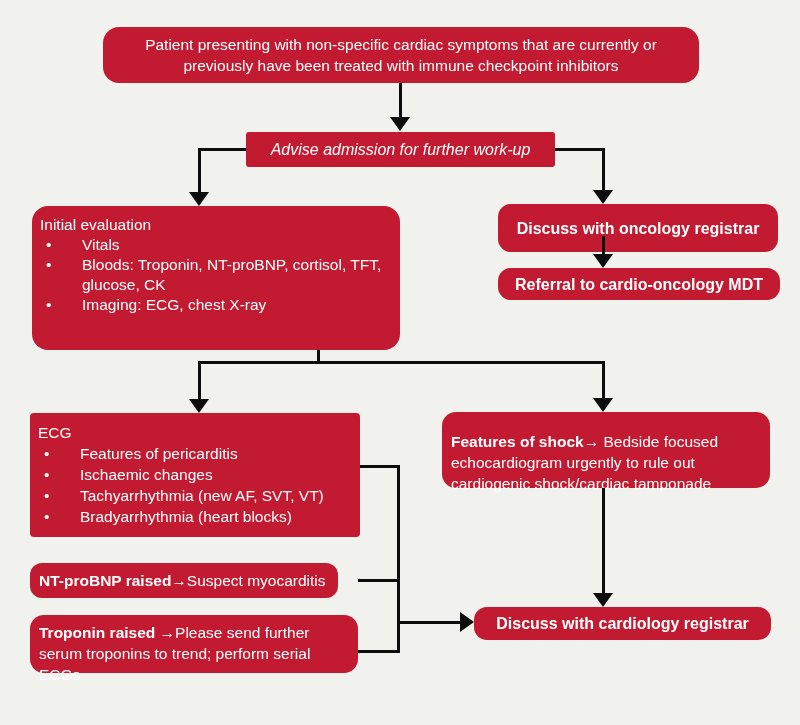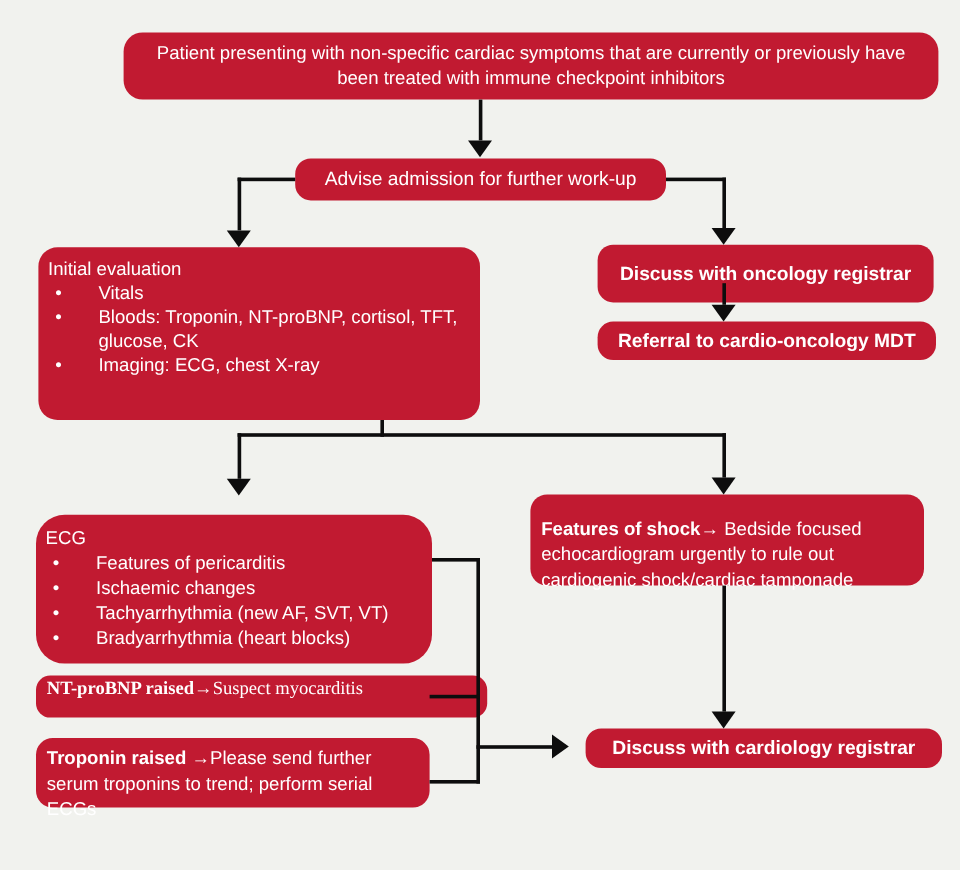--- a/index.html
+++ b/index.html
@@ -55,69 +55,69 @@
     border-top: 10px solid transparent;
     border-bottom: 10px solid transparent;
     border-left: 14px solid var(--line-color);
   }
 </style>
 </head>
 <body>
 
 <div class="canvas">
 
-  <div class="box center" style="left:103px; top:27px; width:679px; height:56px; border-radius:16px; padding:0 10px;">
+  <div class="box center" style="left:103px; top:27px; width:596px; height:56px; border-radius:16px; padding:0 10px;">
     <span>Patient presenting with non-specific cardiac symptoms that are currently or previously have been treated with immune checkpoint inhibitors</span>
   </div>
 
-  <div class="box center" style="left:246px; top:132px; width:309px; height:35px; border-radius:13px; font-size:16px;">
+  <div class="box center" style="left:246px; top:132px; width:309px; height:35px; border-radius:3px; font-size:16px;font-style:italic;">
     <span>Advise admission for further work-up</span>
   </div>
 
   <div class="box" style="left:32px; top:206px; width:368px; height:144px; border-radius:16px; padding:9px 12px 8px 8px; line-height:20px;">
     <div class="box-title">Initial evaluation</div>
     <ul class="bullets">
       <li>Vitals</li>
       <li>Bloods: Troponin, NT-proBNP, cortisol, TFT, glucose, CK</li>
       <li>Imaging: ECG, chest X-ray</li>
     </ul>
   </div>
 
   <div class="box center bold" style="left:498px; top:204px; width:280px; height:48px; border-radius:13px; font-size:16px;">
     <span>Discuss with oncology registrar</span>
   </div>
 
   <div class="box center bold" style="left:498px; top:268px; width:282px; height:32px; border-radius:13px; font-size:16px;">
     <span>Referral to cardio-oncology MDT</span>
   </div>
 
-  <div class="box" style="left:30px; top:413px; width:330px; height:124px; border-radius:24px; padding:9px 10px 9px 8px;margin-top:16px;">
+  <div class="box" style="left:30px; top:413px; width:330px; height:124px; border-radius:4px; padding:9px 10px 9px 8px;">
     <div class="box-title">ECG</div>
     <ul class="bullets">
       <li>Features of pericarditis</li>
       <li>Ischaemic changes</li>
       <li>Tachyarrhythmia (new AF, SVT, VT)</li>
       <li>Bradyarrhythmia (heart blocks)</li>
     </ul>
   </div>
 
   <div class="box" style="left:442px; top:412px; width:328px; height:76px; border-radius:14px; padding:19px 12px 7px 9px;">
     <span class="b">Features of shock</span><span>→ Bedside focused echocardiogram urgently to rule out cardiogenic shock/cardiac tamponade</span>
   </div>
 
-  <div class="box nowrap" style="left:30px; top:563px; width:376px; height:35px; border-radius:12px; padding:0 8px 0 9px; display:flex; font-family:Liberation Serif, serif;">
+  <div class="box nowrap" style="left:30px; top:563px; width:308px; height:35px; border-radius:12px; padding:0 8px 0 9px; display:flex; align-items:center;">
     <span class="b">NT-proBNP raised</span>
       <span>→Suspect myocarditis</span>
   </div>
 
   <div class="box" style="left:30px; top:615px; width:328px; height:58px; border-radius:14px; padding:7px 12px 7px 9px;">
     <span class="b">Troponin raised</span><span> →Please send further serum troponins to trend; perform serial ECGs</span>
   </div>
 
-  <div class="box center bold" style="left:488px; top:607px; width:297px; height:33px; border-radius:13px; font-size:16px;">
+  <div class="box center bold" style="left:474px; top:607px; width:297px; height:33px; border-radius:13px; font-size:16px;">
     <span>Discuss with cardiology registrar</span>
   </div>
 
   <div class="line" style="left:399px; top:83px; width:3px; height:34px;"></div>
   <div class="arrow-down" style="left:390px; top:117px;"></div>
 
   <div class="line" style="left:198px; top:148px; width:48px; height:3px;"></div>
   <div class="line" style="left:198px; top:148px; width:3px; height:44px;"></div>
   <div class="arrow-down" style="left:189px; top:192px;"></div>
 

